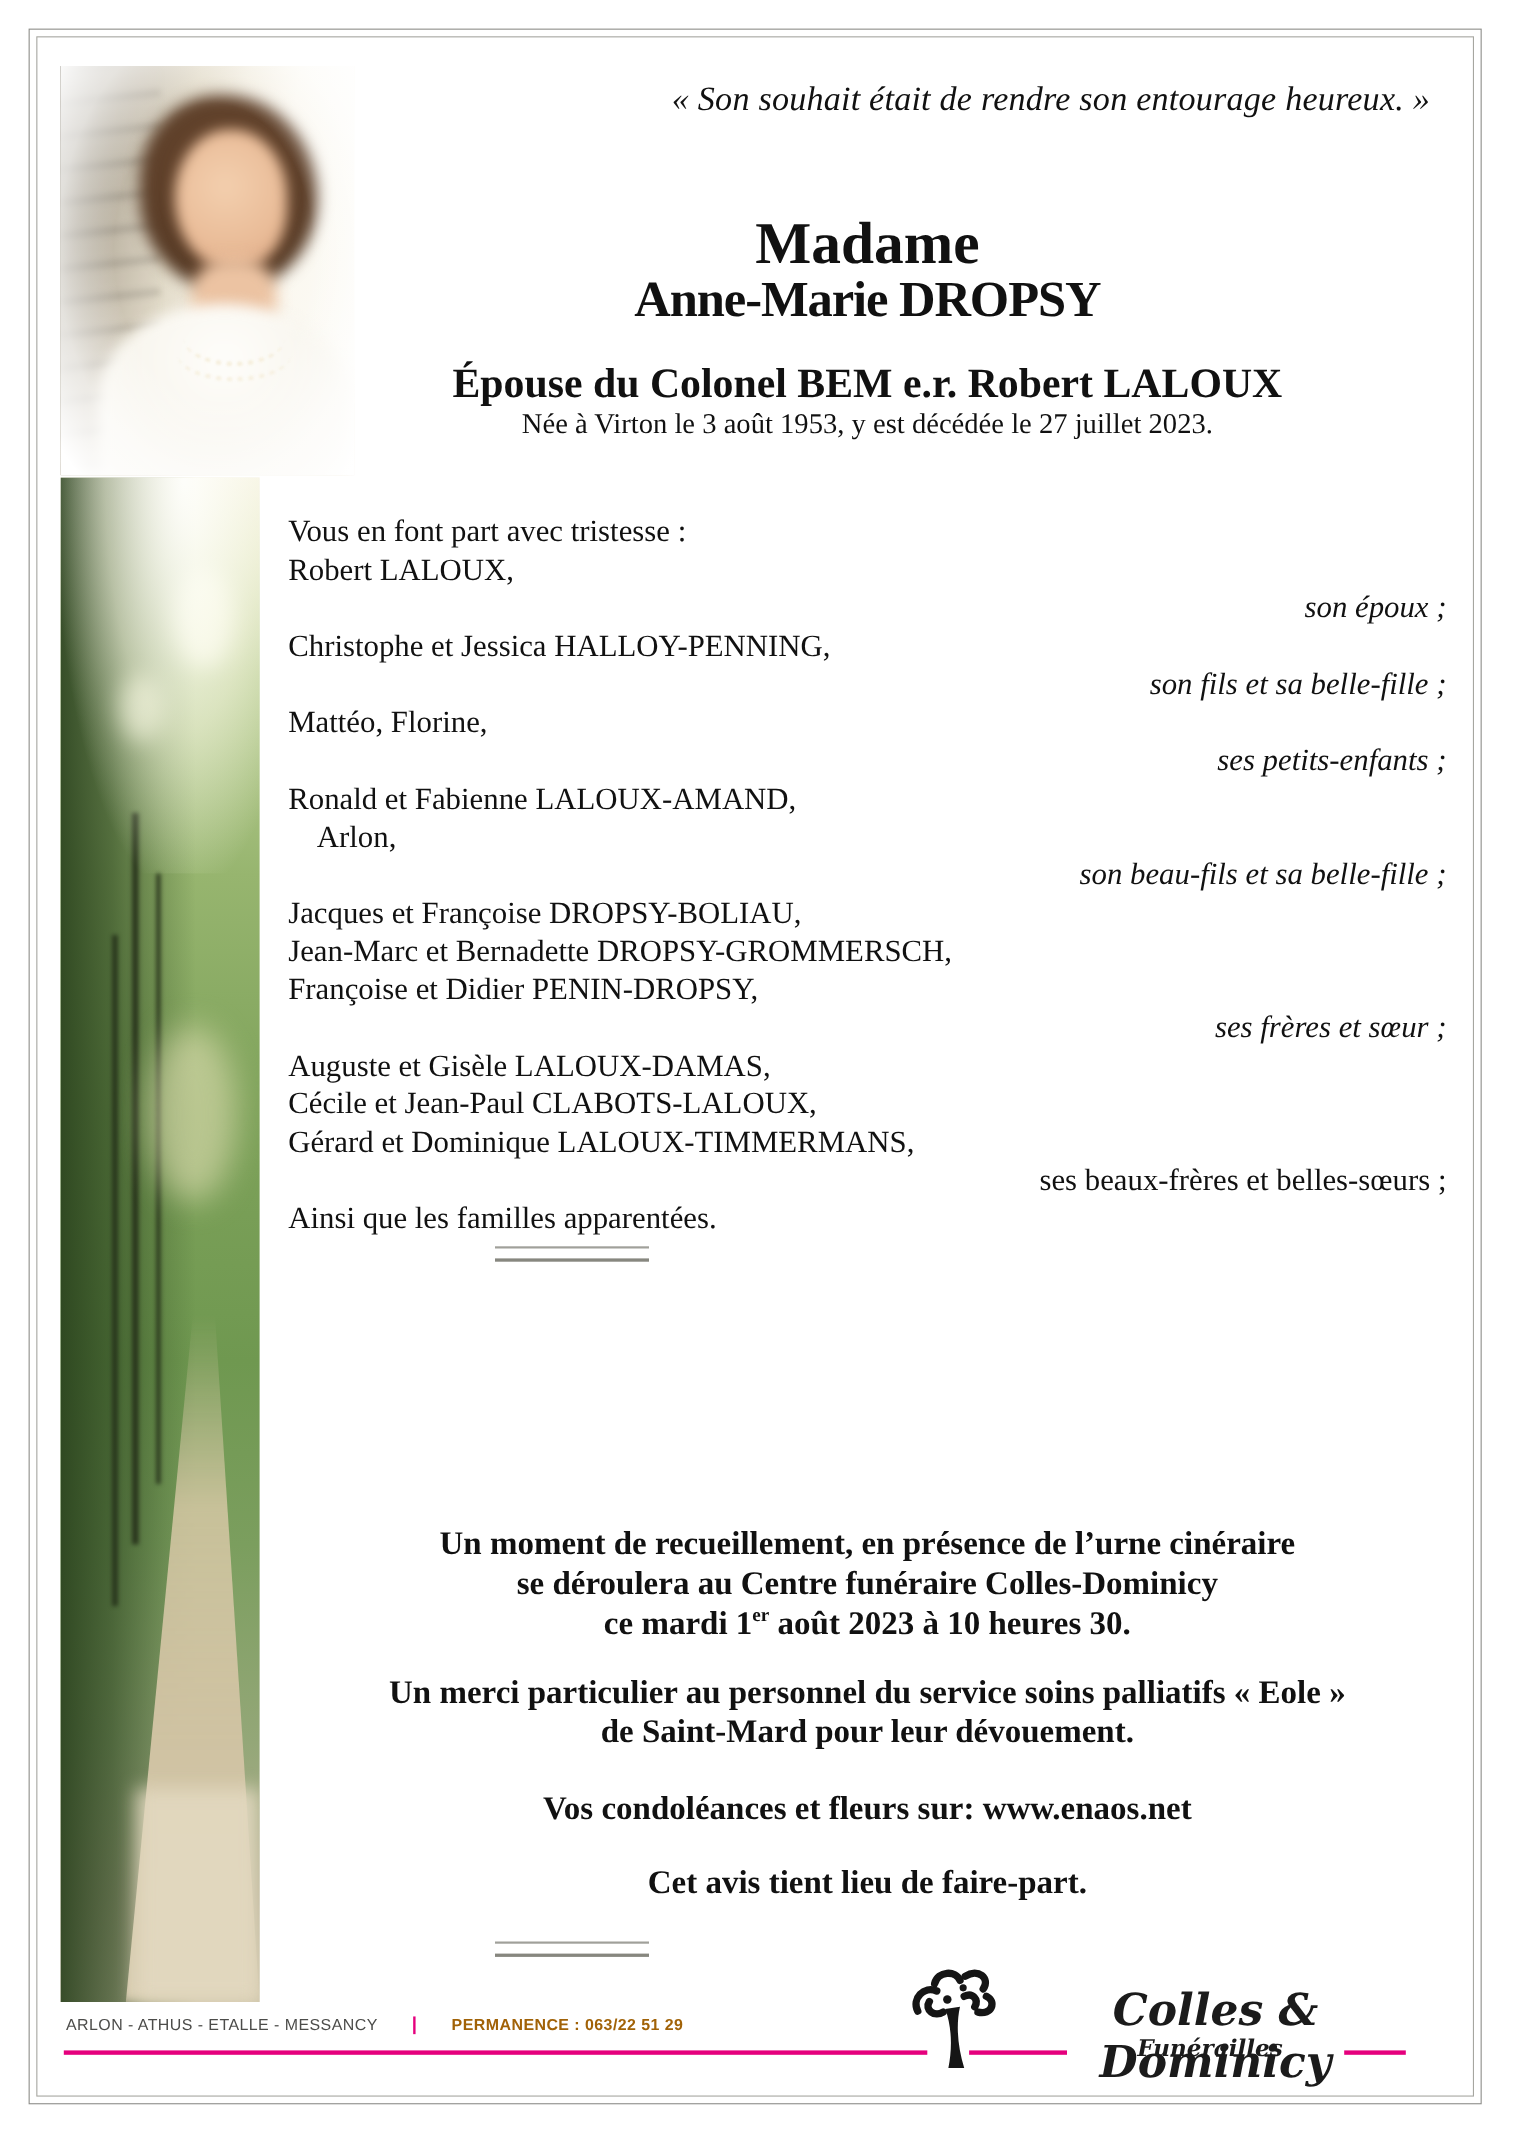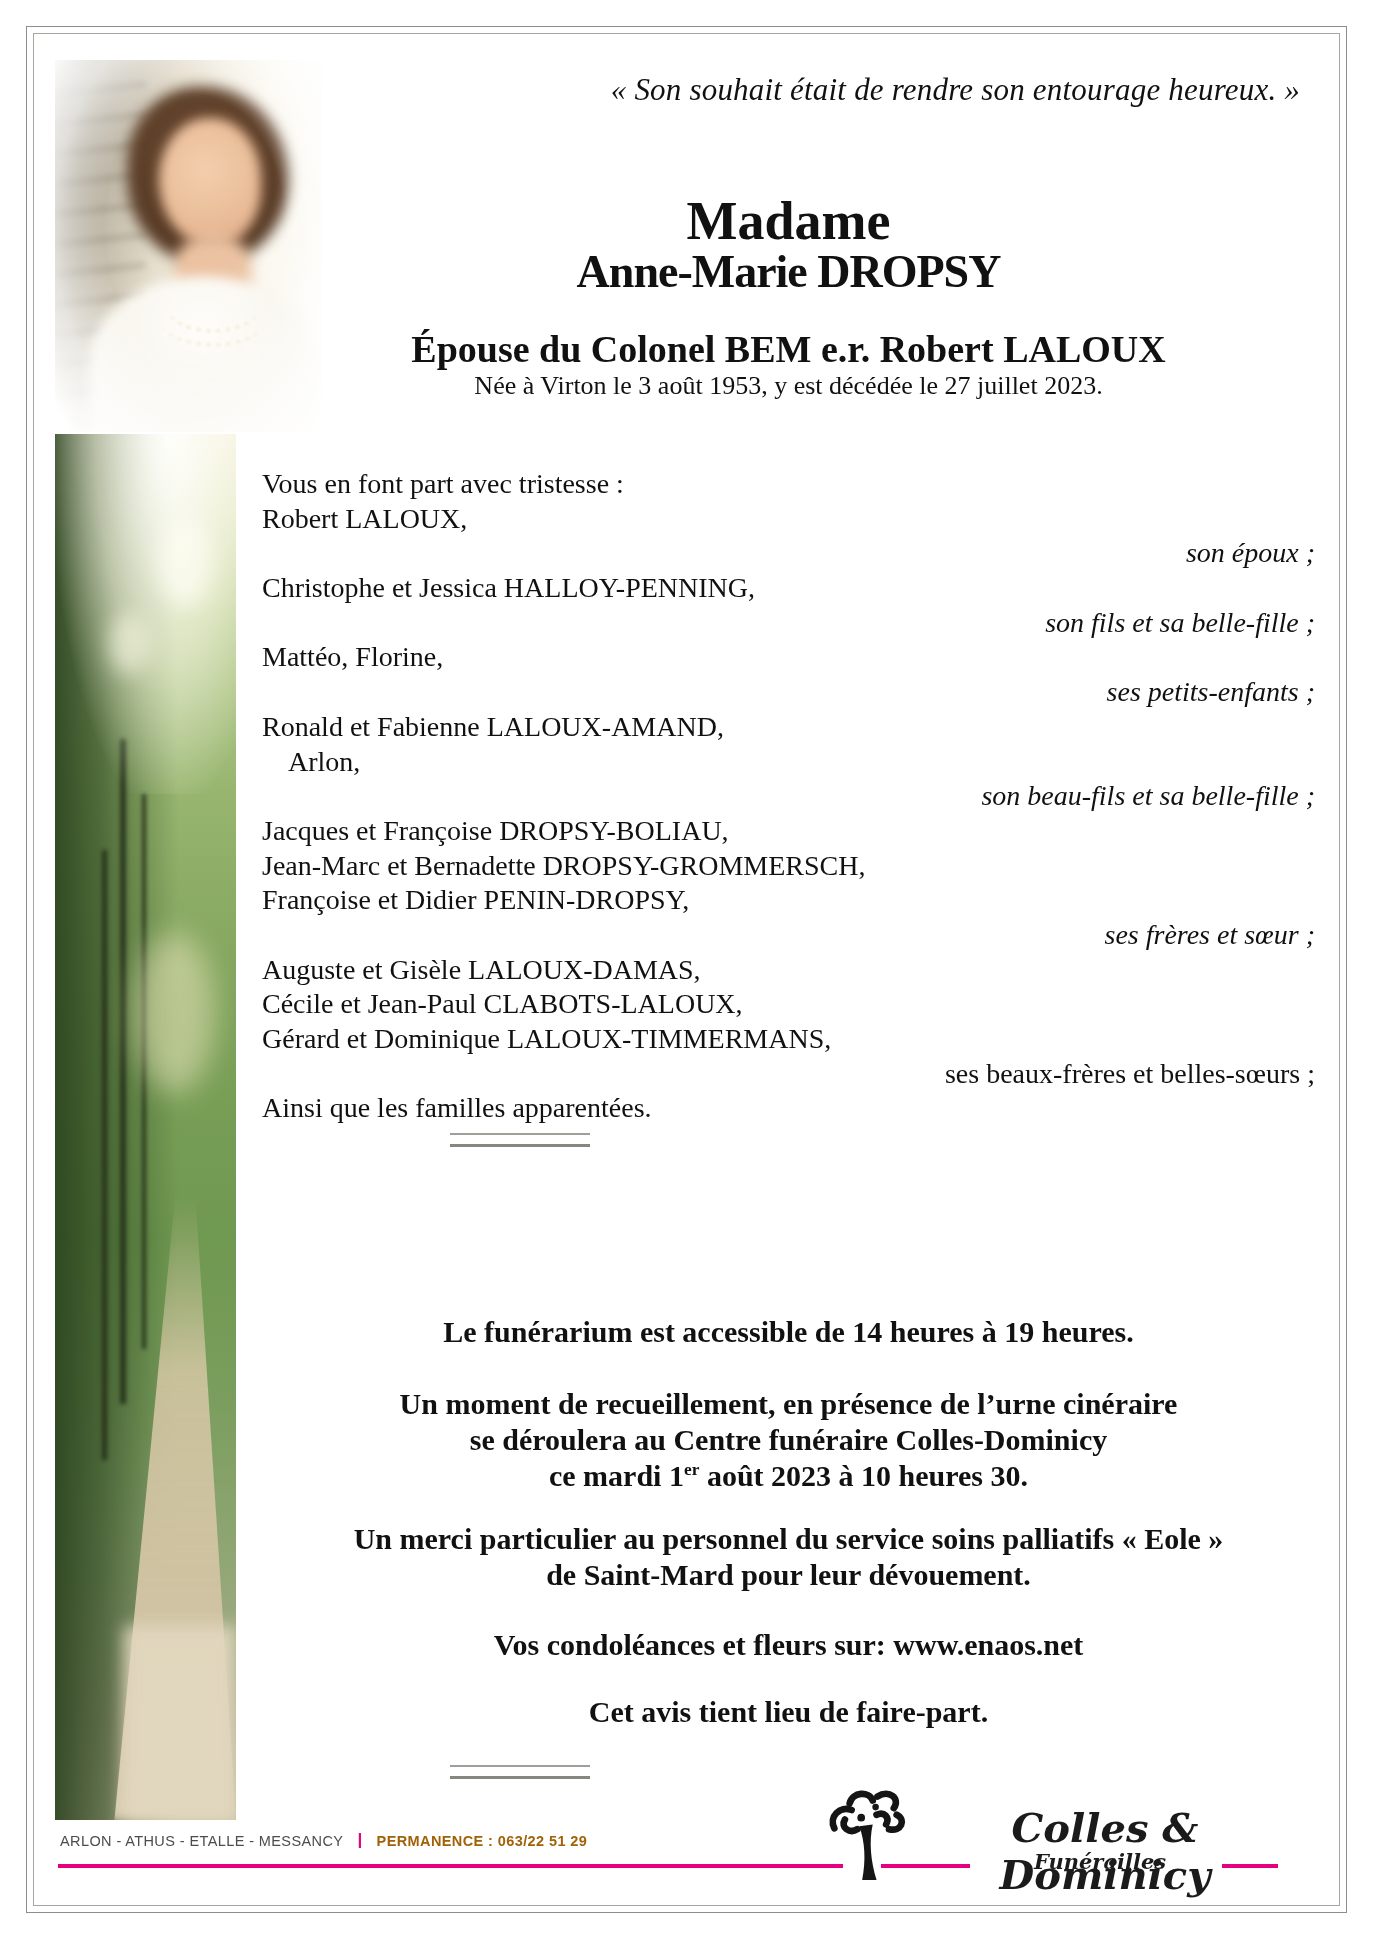--- a/index.html
+++ b/index.html
@@ -69,21 +69,21 @@
   
   .para{left:262px;width:1053px;text-align:center;font-weight:bold;font-size:30px;line-height:36px;}
   .p-wake{top:1176px;}
   .p-funerarium{top:1314px;}
   .p-ceremony{top:1386px;}
   .p-thanks{top:1521px;}
   .p-condolences{top:1627px;}
   .p-notice{top:1694px;}
   sup.er{font-size:.58em;vertical-align:super;line-height:0;}
   
-  .footer-left{left:60px;top:1831px;display:flex;align-items:center;gap:14px;
+  .footer-left{left:60px;top:1831px;display:flex;align-items:center;gap:31px;
     font-family:"Liberation Sans",sans-serif;font-size:14.5px;color:#4c4c4a;letter-spacing:.4px;}
   .footer-left .divider{color:#e5007d;font-size:17px;font-weight:bold;transform:translateY(-1px);}
   .footer-left .perm{font-weight:600;color:#a16207;}
   .pinkline{top:1864px;height:4px;background:#e5007d;}
   .pl1{left:58px;width:785px;}
   .pl2{left:881px;width:89px;}
   .pl3{left:1222px;width:56px;}
   .treelogo{left:820px;top:1786px;width:92px;height:96px;}
   .brandname{left:915px;top:1804px;width:380px;text-align:center;
     font-family:"DejaVu Serif",serif;font-style:italic;font-weight:bold;font-size:40px;color:#1b1b1b;}
@@ -147,21 +147,20 @@
     <div class="fl left">Auguste et Gisèle LALOUX-DAMAS,</div>
     <div class="fl left">Cécile et Jean-Paul CLABOTS-LALOUX,</div>
     <div class="fl left">Gérard et Dominique LALOUX-TIMMERMANS,</div>
     <div class="fl right">ses beaux-frères et belles-sœurs ;</div>
     <div class="fl left">Ainsi que les familles apparentées.</div>
   </div>
 
   <div class="abs sep sep1"></div>
 
 
-  <div class="abs para p-funerarium">Le funérarium est accessible de 14 heures à 19 heures.</div>
 
   <div class="abs para p-ceremony">
     <div>Un moment de recueillement, en présence de l’urne cinéraire</div>
     <div>se déroulera au Centre funéraire Colles-Dominicy</div>
     <div><span>ce mardi 1</span><sup class="er">er</sup><span> août 2023 à 10 heures 30.</span></div>
   </div>
 
   <div class="abs para p-thanks">
     <div>Un merci particulier au personnel du service soins palliatifs « Eole »</div>
     <div>de Saint-Mard pour leur dévouement.</div>

